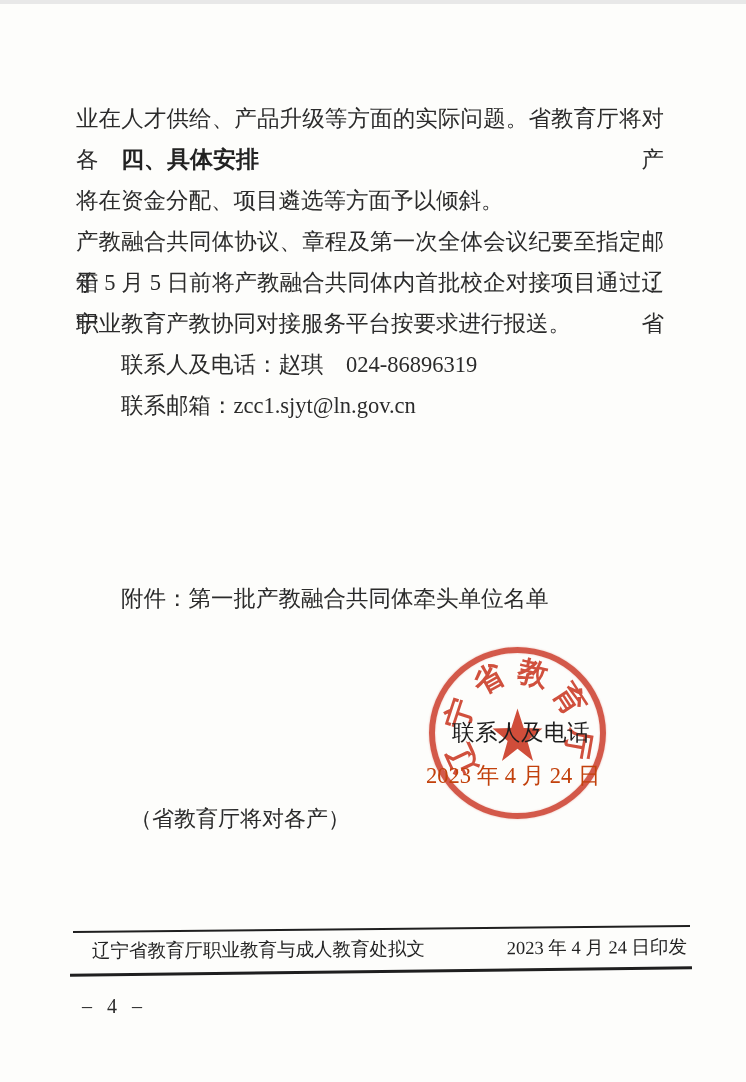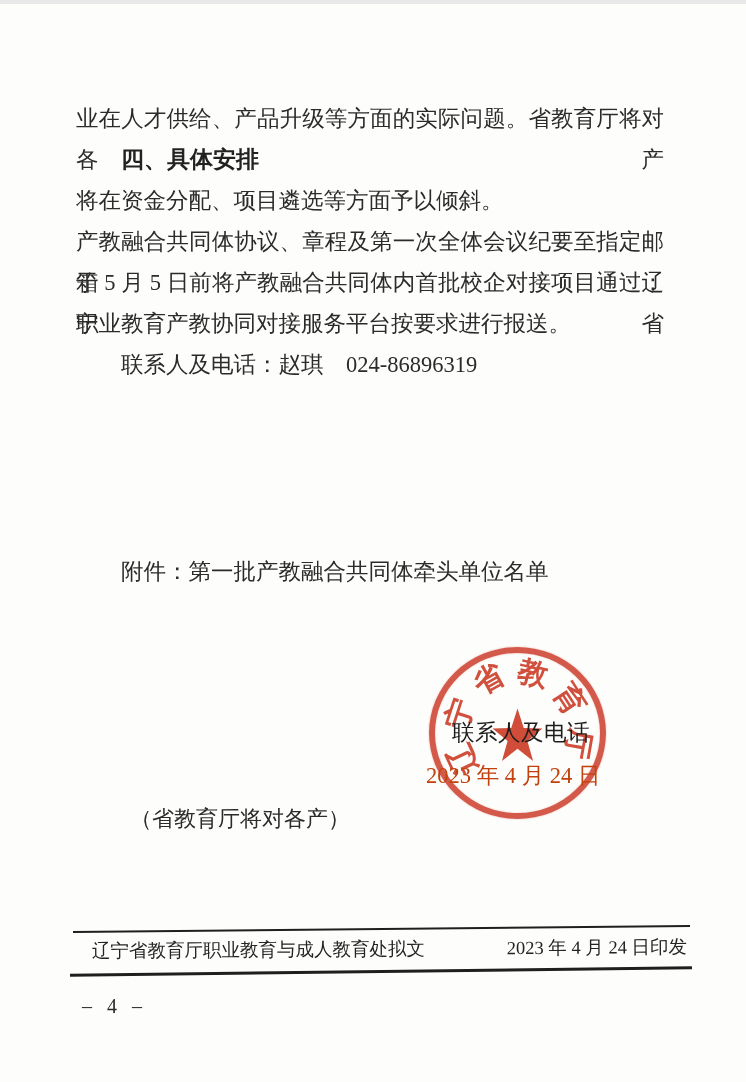--- a/index.html
+++ b/index.html
@@ -16,21 +16,21 @@
     white-space:normal; text-align:left;
   }
   .line.justify { text-align:justify; text-align-last:justify; }
   .line.indent { padding-left:45px; }
   .line.bold {
     font-weight:700; font-size:23px;
     font-family:"Liberation Sans","DejaVu Sans",sans-serif;
     color:#222;
   }
   .attachment {
-    position:absolute; left:76px; top:547px; width:588px; padding-left:45px;
+    position:absolute; left:76px; top:574px; width:588px; padding-left:45px;
     font-size:22.5px; line-height:41px;
   }
   
   .seal { position:absolute; left:429px; top:643px; width:177px; height:172px; z-index:1; }
   .seal-ring {
     position:absolute; inset:0; border:6px solid #cb3827; border-radius:50%;
     opacity:.83; box-shadow:0 0 2px rgba(203,56,39,.45), inset 0 0 2px rgba(203,56,39,.35);
   }
   .seal-star {
     position:absolute; left:50%; top:52%; width:52px; height:56px;
@@ -74,20 +74,21 @@
 <div class="page">
 
   <div class="body-lines" id="body-lines">
       <div class="line justify">业在人才供给、产品升级等方面的实际问题。省教育厅将对各产</div>
       <div class="line indent bold">四、具体安排</div>
       <div class="line">将在资金分配、项目遴选等方面予以倾斜。</div>
       <div class="line justify">产教融合共同体协议、章程及第一次全体会议纪要至指定邮箱；</div>
       <div class="line justify">于 5 月 5 日前将产教融合共同体内首批校企对接项目通过辽宁省</div>
       <div class="line">职业教育产教协同对接服务平台按要求进行报送。</div>
       <div class="line indent">联系人及电话：赵琪　024-86896319</div>
+      <div class="line indent">联系邮箱：zcc1.sjyt@ln.gov.cn</div>
     </div>
 
   <div class="attachment">附件：第一批产教融合共同体牵头单位名单</div>
 
   <div class="seal">
     <div class="seal-ring"></div>
     <div class="seal-star"></div>
     <div class="seal-arc" id="seal-arc">
         <span style="transform: translate(-50%, -50%) rotate(-115deg) translateY(-61px);">辽</span>
         <span style="transform: translate(-50%, -50%) rotate(-72deg) translateY(-61px);">宁</span>

